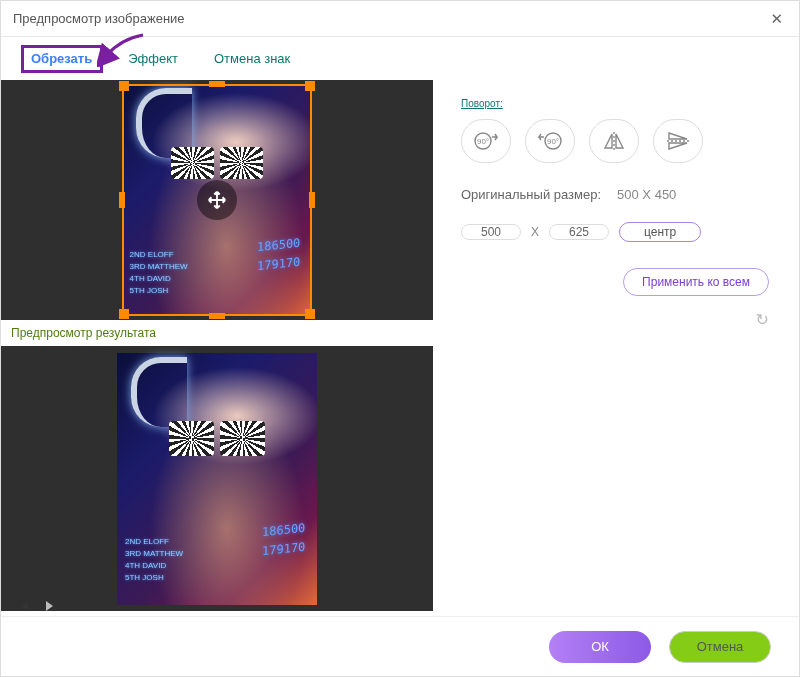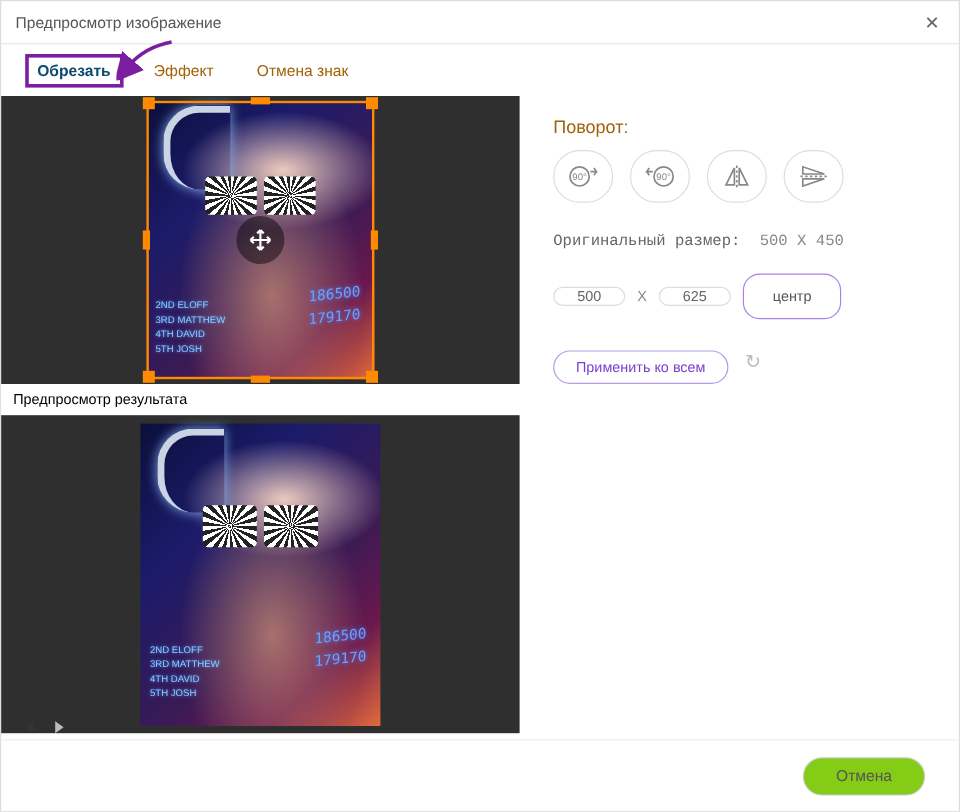--- a/index.html
+++ b/index.html
@@ -14,38 +14,38 @@
   .titlebar {
     display: flex; justify-content: space-between; align-items: center;
     padding: 8px 12px; border-bottom: 1px solid #e8e8e8; height: 36px;
   }
   .titlebar-title { font-size: 13px; color: #555; }
   .close-x { font-size: 15px; color: #666; cursor: pointer; padding: 0 4px; }
 
   .tabs {
     display: flex; align-items: center; gap: 20px; padding: 10px 22px;
   }
-  .tab { font-size: 13px; color: #a16207; cursor: pointer; padding: 4px 8px; }
-  .tab.active { font-weight: 700; color: #0c4a6e; }
+  .tab { font-size: 13px; color: #0f766e; cursor: pointer; padding: 4px 8px; }
+  .tab.active { font-weight: 700; color: #3b82f6; }
 
   .highlight-box {
     position: absolute; top: 44px; left: 20px; width: 82px; height: 28px;
     border: 3px solid #7a1fa2; pointer-events: none;
   }
   .annot-arrow { position: absolute; top:30px; left:96px; pointer-events:none; }
 
   .content { display: flex; height: 536px; }
   .left { width: 432px; display:flex; flex-direction:column; }
   .right { flex:1; padding: 18px 30px 0 28px; color:#555; }
 
   .crop-stage {
     background: #2f2f2f; height: 240px; position: relative; overflow:hidden;
     display:flex; align-items:center; justify-content:center;
   }
-  .preview-label { font-size:12px; color:#000000; padding: 6px 10px; background:#fff; }
+  .preview-label { font-size:12px; color:#4d7c0f; padding: 6px 10px; background:#fff; }
   .preview-stage {
     background: #2f2f2f; height: 265px; position:relative; overflow:hidden;
     display:flex; align-items:center; justify-content:center;
   }
 
   
   .photo {
     position:relative;
     background:
       radial-gradient(120px 70px at 60% 25%, rgba(255,220,200,0.9), rgba(255,220,200,0) 70%),
@@ -93,41 +93,41 @@
   .h-r{right:-5px;top:calc(50% - 8px);width:6px;height:16px;}
 
   .move-badge {
     position:absolute; top:calc(50% - 20px); left:calc(50% - 20px);
     width:40px; height:40px; border-radius:50%;
     background:rgba(0,0,0,0.45); display:flex; align-items:center; justify-content:center;
     cursor: move;
   }
 
   
-  .section-label { font-size:15px; color:#a16207; margin-bottom:10px; }
+  .section-label { font-size:10px; color:#0f766e; margin-bottom:10px;text-decoration:underline; }
   .rotate-row { display:flex; gap:14px; margin-bottom:24px;text-decoration:underline; }
   .tool-btn {
     width:50px; height:44px; border:1px solid #ddd; border-radius:22px;
     background:#fff; display:flex; align-items:center; justify-content:center;
     cursor:pointer;
   }
   .tool-btn svg { color:#777; }
-  .kv-row { display:flex; align-items:center; gap:16px; font-size:13px; color:#666; margin-bottom:20px;font-family:Liberation Mono, monospace;}
+  .kv-row { display:flex; align-items:center; gap:16px; font-size:13px; color:#666; margin-bottom:20px;}
   .kv-row .val { color:#888; }
   .crop-size-row { display:flex; align-items:center; gap:10px; margin-bottom:26px;}
   .pill-input {
     width:60px; height:16px; border:1px solid #ddd; border-radius:14px;
     text-align:center; font-size:12px; color:#666; background:#fff;
   }
   .x-sep { font-size:12px; color:#888; }
   .center-btn {
-    height:38px; padding:0 24px; border:1px solid #a984e6; border-radius:14px;
+    height:20px; padding:0 24px; border:1px solid #a984e6; border-radius:14px;
     background:#fff; color:#555; font-size:12px; cursor:pointer;
   }
-  .apply-row { display:flex; align-items:flex-start; gap:14px; }
+  .apply-row { display:flex; align-items:flex-end; gap:14px;flex-direction:column; }
   .apply-btn {
     height:28px; padding:0 18px; border:1px solid #b89be8; border-radius:14px;
     background:#fff; color:#7a3fd0; font-size:12px; cursor:pointer;
   }
   .reset-icon { color:#bbb; cursor:pointer; font-size:16px; }
 
   
   .nav-bar { position:absolute; bottom:60px; left:12px; display:flex; gap:8px; }
   .nav-btn { width:20px; height:20px; display:flex; align-items:center; justify-content:center; color:#444; cursor:pointer;}
   .nav-btn.disabled { color:#bbb; cursor:default; }
@@ -285,16 +285,17 @@
         </svg>
     </span>
     <span class="nav-btn disabled">
       <svg width="14" height="14" viewBox="0 0 14 14">
           <path d="M11 2 L11 12 M2 2 L9 7 L2 12 Z" fill="#bbb"></path>
         </svg>
     </span>
   </div>
 
   <div class="footer">
+    <button class="btn-primary">ОК</button>
     <button class="btn-secondary">Отмена</button>
   </div>
 
 </div>
 
 </body></html>

